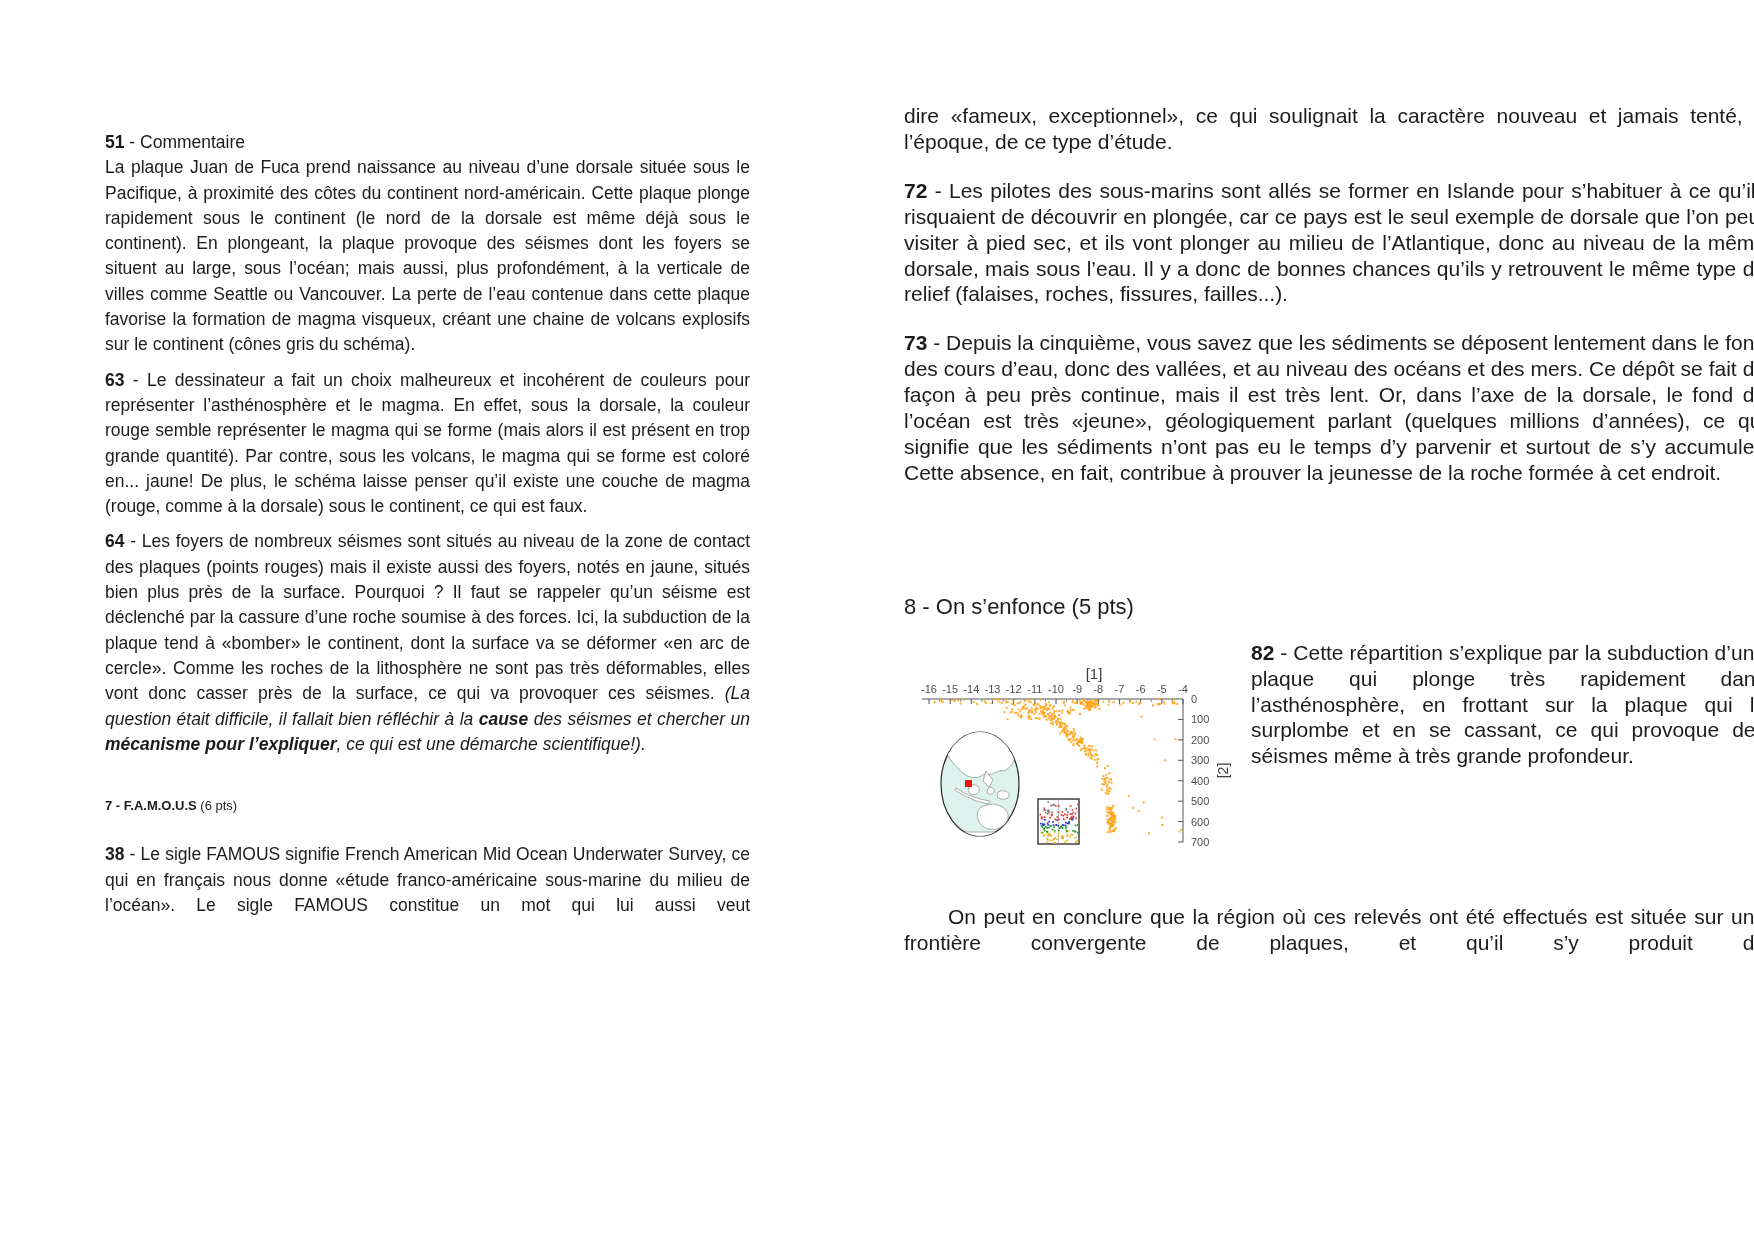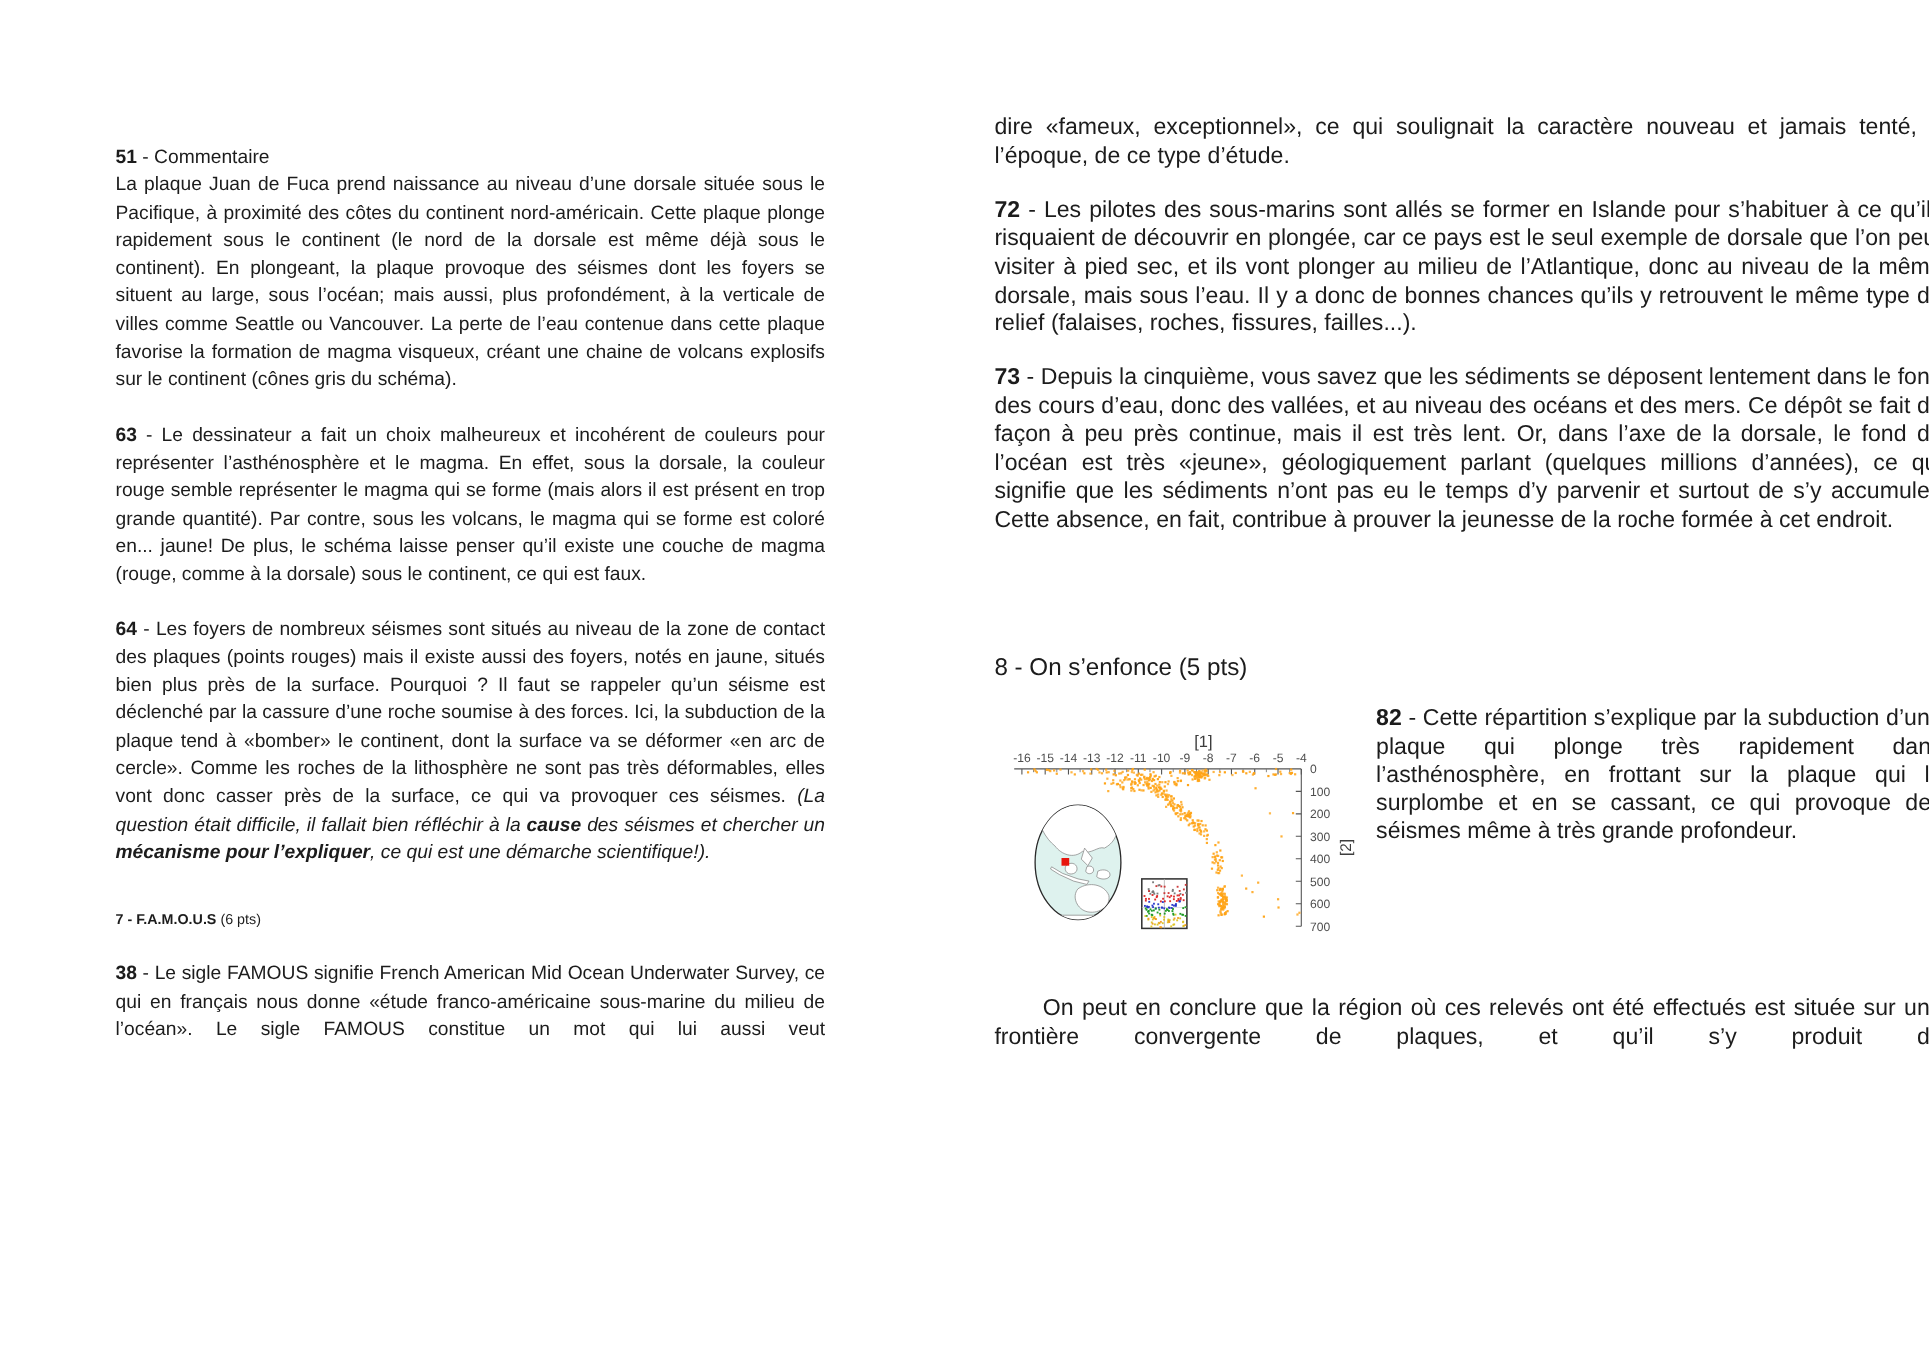--- a/index.html
+++ b/index.html
@@ -6,21 +6,21 @@
   .page{
     position:relative;width:1754px;height:1240px;background:#ffffff;
     font-family:"Liberation Sans",sans-serif;color:#1c1c1c;overflow:hidden;
   }
   .col{position:absolute;top:0;}
   .col-left{left:105px;top:130px;width:645px;font-size:17.5px;line-height:25.3px;}
   .col-right{left:904px;top:103px;width:862px;font-size:21px;line-height:25.9px;}
   p{margin:0;padding:0;}
   .just{text-align:justify;text-justify:inter-word;hyphens:none;}
   .lastjust{text-align-last:justify;}
-  .mt-l{margin-top:25px;}
+  .mt-l{margin-top:10px;}
   .mt-r{margin-top:23px;}
   b.num{font-weight:bold;}
   .boldital{font-weight:bold;font-style:italic;}
   .h7{margin-top:36px;font-size:13px;}
   .h7 .hb{font-weight:bold;}
   .h8{margin-top:108px;font-size:22px;}
   .h8 .hb{font-weight:normal;}
   .p71{margin-top:24px;}
   .wrap{margin-top:6px;}
   .wrap::after{content:"";display:block;clear:both;}

